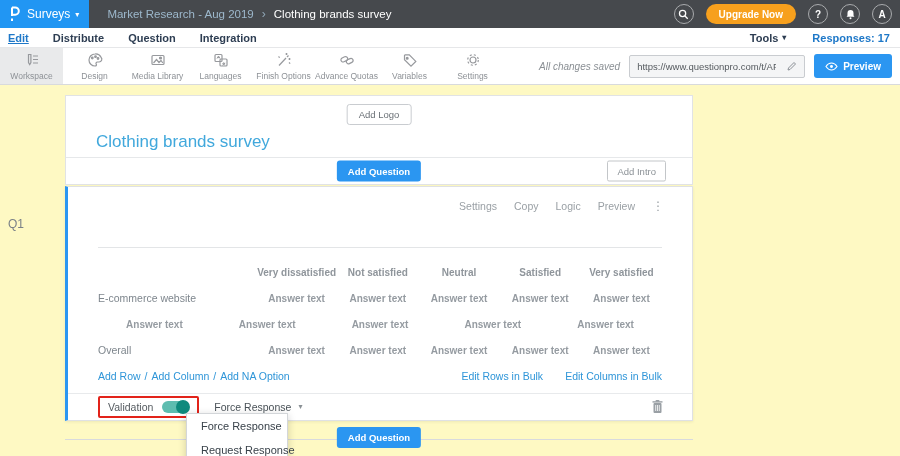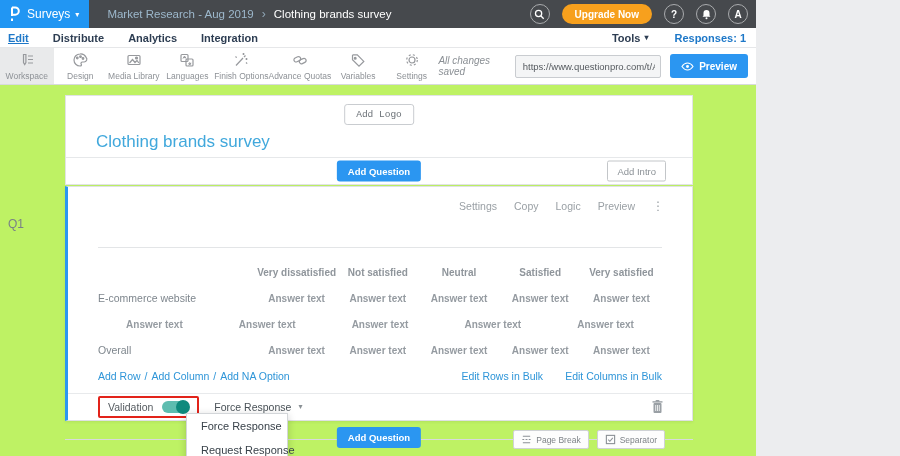--- a/index.html
+++ b/index.html
@@ -1,18 +1,18 @@
 <!DOCTYPE html>
 <html><head>
 <meta charset="utf-8">
 <style>
   * { margin:0; padding:0; box-sizing:border-box; }
   html,body { width:900px; height:456px; overflow:hidden; }
   body { font-family:"Liberation Sans", sans-serif; background:#ecedef; }
-  .screen { position:relative; width:756px; height:456px; background:#bef264; overflow:hidden; }
+  .screen { position:relative; width:900px; height:456px; background:#fef9c3; overflow:hidden; }
 
   
   .topbar { position:absolute; top:0; left:0; right:0; height:28px; background:#46494d; display:flex; align-items:center; }
   .brand { height:28px; background:#2196f3; display:flex; align-items:center; gap:5px; padding:0 10px 0 8px; cursor:pointer; }
   .brand .logo-glyph { display:flex; }
   .brand .brand-label { color:#fff; font-size:12px; }
   .brand .caret { color:#ffffff; font-size:8px; }
   .breadcrumb { display:flex; align-items:center; gap:8px; margin-left:18px; font-size:11.5px; }
   .crumb-parent { color:#9db8cc; cursor:pointer; }
   .crumb-sep { color:#8fa5b5; font-size:12px; }
@@ -41,21 +41,21 @@
   .url-box { display:flex; align-items:center; border:1px solid #c9ccd0; background:#f4f5f6; height:23px; border-radius:2px; overflow:hidden; }
   .url-box input { border:none; background:transparent; width:150px; font-size:9.5px; color:#555a5f; padding:0 4px 0 7px; outline:none; font-family:"Liberation Sans",sans-serif; }
   .url-box .pencil { padding:0 6px; display:flex; cursor:pointer; }
   .preview-btn { background:#2b96f1; color:#fff; border:none; border-radius:3px; height:24px; font-size:10px; font-weight:bold; padding:0 11px; display:flex; align-items:center; gap:5px; cursor:pointer; font-family:"Liberation Sans",sans-serif; }
 
   
   .page { position:absolute; top:85px; left:0; right:0; bottom:0; overflow:hidden; }
   .q-id { position:absolute; left:8px; top:132px; font-size:12px; color:#7a8187; }
 
   .survey-card { position:absolute; left:65px; top:10px; width:628px; height:90px; background:#fff; border:1px solid #e1e3e5; }
-  .add-logo-btn { position:absolute; top:8px; left:50%; transform:translateX(-50%); background:#fff; border:1px solid #c9ccd0; border-radius:3px; font-size:9.5px; color:#6a7076; padding:4px 11px; cursor:pointer; font-family:Liberation Mono, monospace; }
+  .add-logo-btn { position:absolute; top:8px; left:50%; transform:translateX(-50%); background:#fff; border:1px solid #c9ccd0; border-radius:3px; font-size:9.5px; color:#6a7076; padding:4px 11px; cursor:pointer; font-family:Liberation Sans, sans-serif; }
   .survey-title { position:absolute; left:30px; top:36px; font-size:17px; color:#41a8dc; cursor:text; }
   .survey-strip { position:absolute; bottom:0; left:0; right:0; height:27px; border-top:1px solid #e6e8ea; }
   .btn-blue { background:#2b96f1; color:#fff; border:none; border-radius:3px; font-size:9.5px; font-weight:bold; padding:5px 11px; cursor:pointer; font-family:"Liberation Sans",sans-serif; }
   .strip-add-q { position:absolute; left:50%; top:50%; transform:translate(-50%,-50%); }
   .btn-ghost { background:#fff; border:1px solid #c3c6c9; border-radius:2px; color:#8b9196; font-size:9.5px; padding:4px 9px; cursor:pointer; font-family:"Liberation Sans",sans-serif; }
   .strip-add-intro { position:absolute; right:26px; top:50%; transform:translateY(-50%); }
 
   
   .question-card { position:absolute; left:65px; top:101px; width:628px; height:235px; background:#fff; border:1px solid #dfe1e4; border-left:3px solid #2b96f1; box-shadow:0 1px 3px rgba(0,0,0,.07); }
   .q-actions { position:absolute; top:13px; right:28px; display:flex; align-items:center; gap:17px; font-size:10.5px; color:#9aa0a5; }
@@ -135,28 +135,28 @@
             <circle cx="6" cy="10.2" r="1.1" fill="#fff"></circle>
           </svg>
       </span>
       <span class="circle-btn">A</span>
     </div>
   </header>
 
   <nav class="navbar">
     <span class="nav-item active">Edit</span>
     <span class="nav-item">Distribute</span>
-    <span class="nav-item">Analytics</span>
+    <span class="nav-item">Question</span>
     <span class="nav-item">Integration</span>
     <div class="nav-right">
       <span class="tools">
         <span>Tools</span>
         <span class="caret">▾</span>
       </span>
-      <span class="responses">Responses: 1</span>
+      <span class="responses">Responses: 17</span>
     </div>
   </nav>
 
   <div class="toolbar">
     <div class="tb-item active">
       <svg width="18" height="18" viewBox="0 0 18 18">
           <path d="M5.5 3.5 v8 l1.2 2 1.2-2 v-8 z"></path>
           <path d="M10 5 h5 M10 8.5 h5 M10 12 h5"></path>
         </svg>
       <span class="tb-label">Workspace</span>
@@ -325,36 +325,20 @@
               <rect x="4.7" y="1" width="3.6" height="1.6" fill="#9aa0a5"></rect>
               <path d="M4.7 6 v6 M6.5 6 v6 M8.3 6 v6" stroke="#fff" stroke-width=".8"></path>
             </svg>
         </span>
       </div>
     </section>
 
     <div class="footer-line"></div>
     <div class="footer-row">
       <button class="btn-blue footer-add-q">Add Question</button>
-      <span class="footer-right">
-        <button class="mini-btn">
-          <svg width="11" height="11" viewBox="0 0 12 12">
-              <path d="M2 2.5 h8 M2 9.5 h8"></path>
-              <path d="M1.5 6 h2 M5 6 h2 M8.5 6 h2" stroke-dasharray="2 1.2"></path>
-            </svg>
-          <span>Page Break</span>
-        </button>
-        <button class="mini-btn">
-          <svg width="11" height="11" viewBox="0 0 12 12">
-              <rect x="1.5" y="1.5" width="9" height="9"></rect>
-              <path d="M3.5 6.2 l1.8 1.8 3.2-3.8" stroke-width="1.1"></path>
-            </svg>
-          <span>Separator</span>
-        </button>
-      </span>
     </div>
 
     <div class="dropdown">
       <div class="dropdown-item">Force Response</div>
       <div class="dropdown-item">Request Response</div>
     </div>
   </div>
 
 </div>
 

